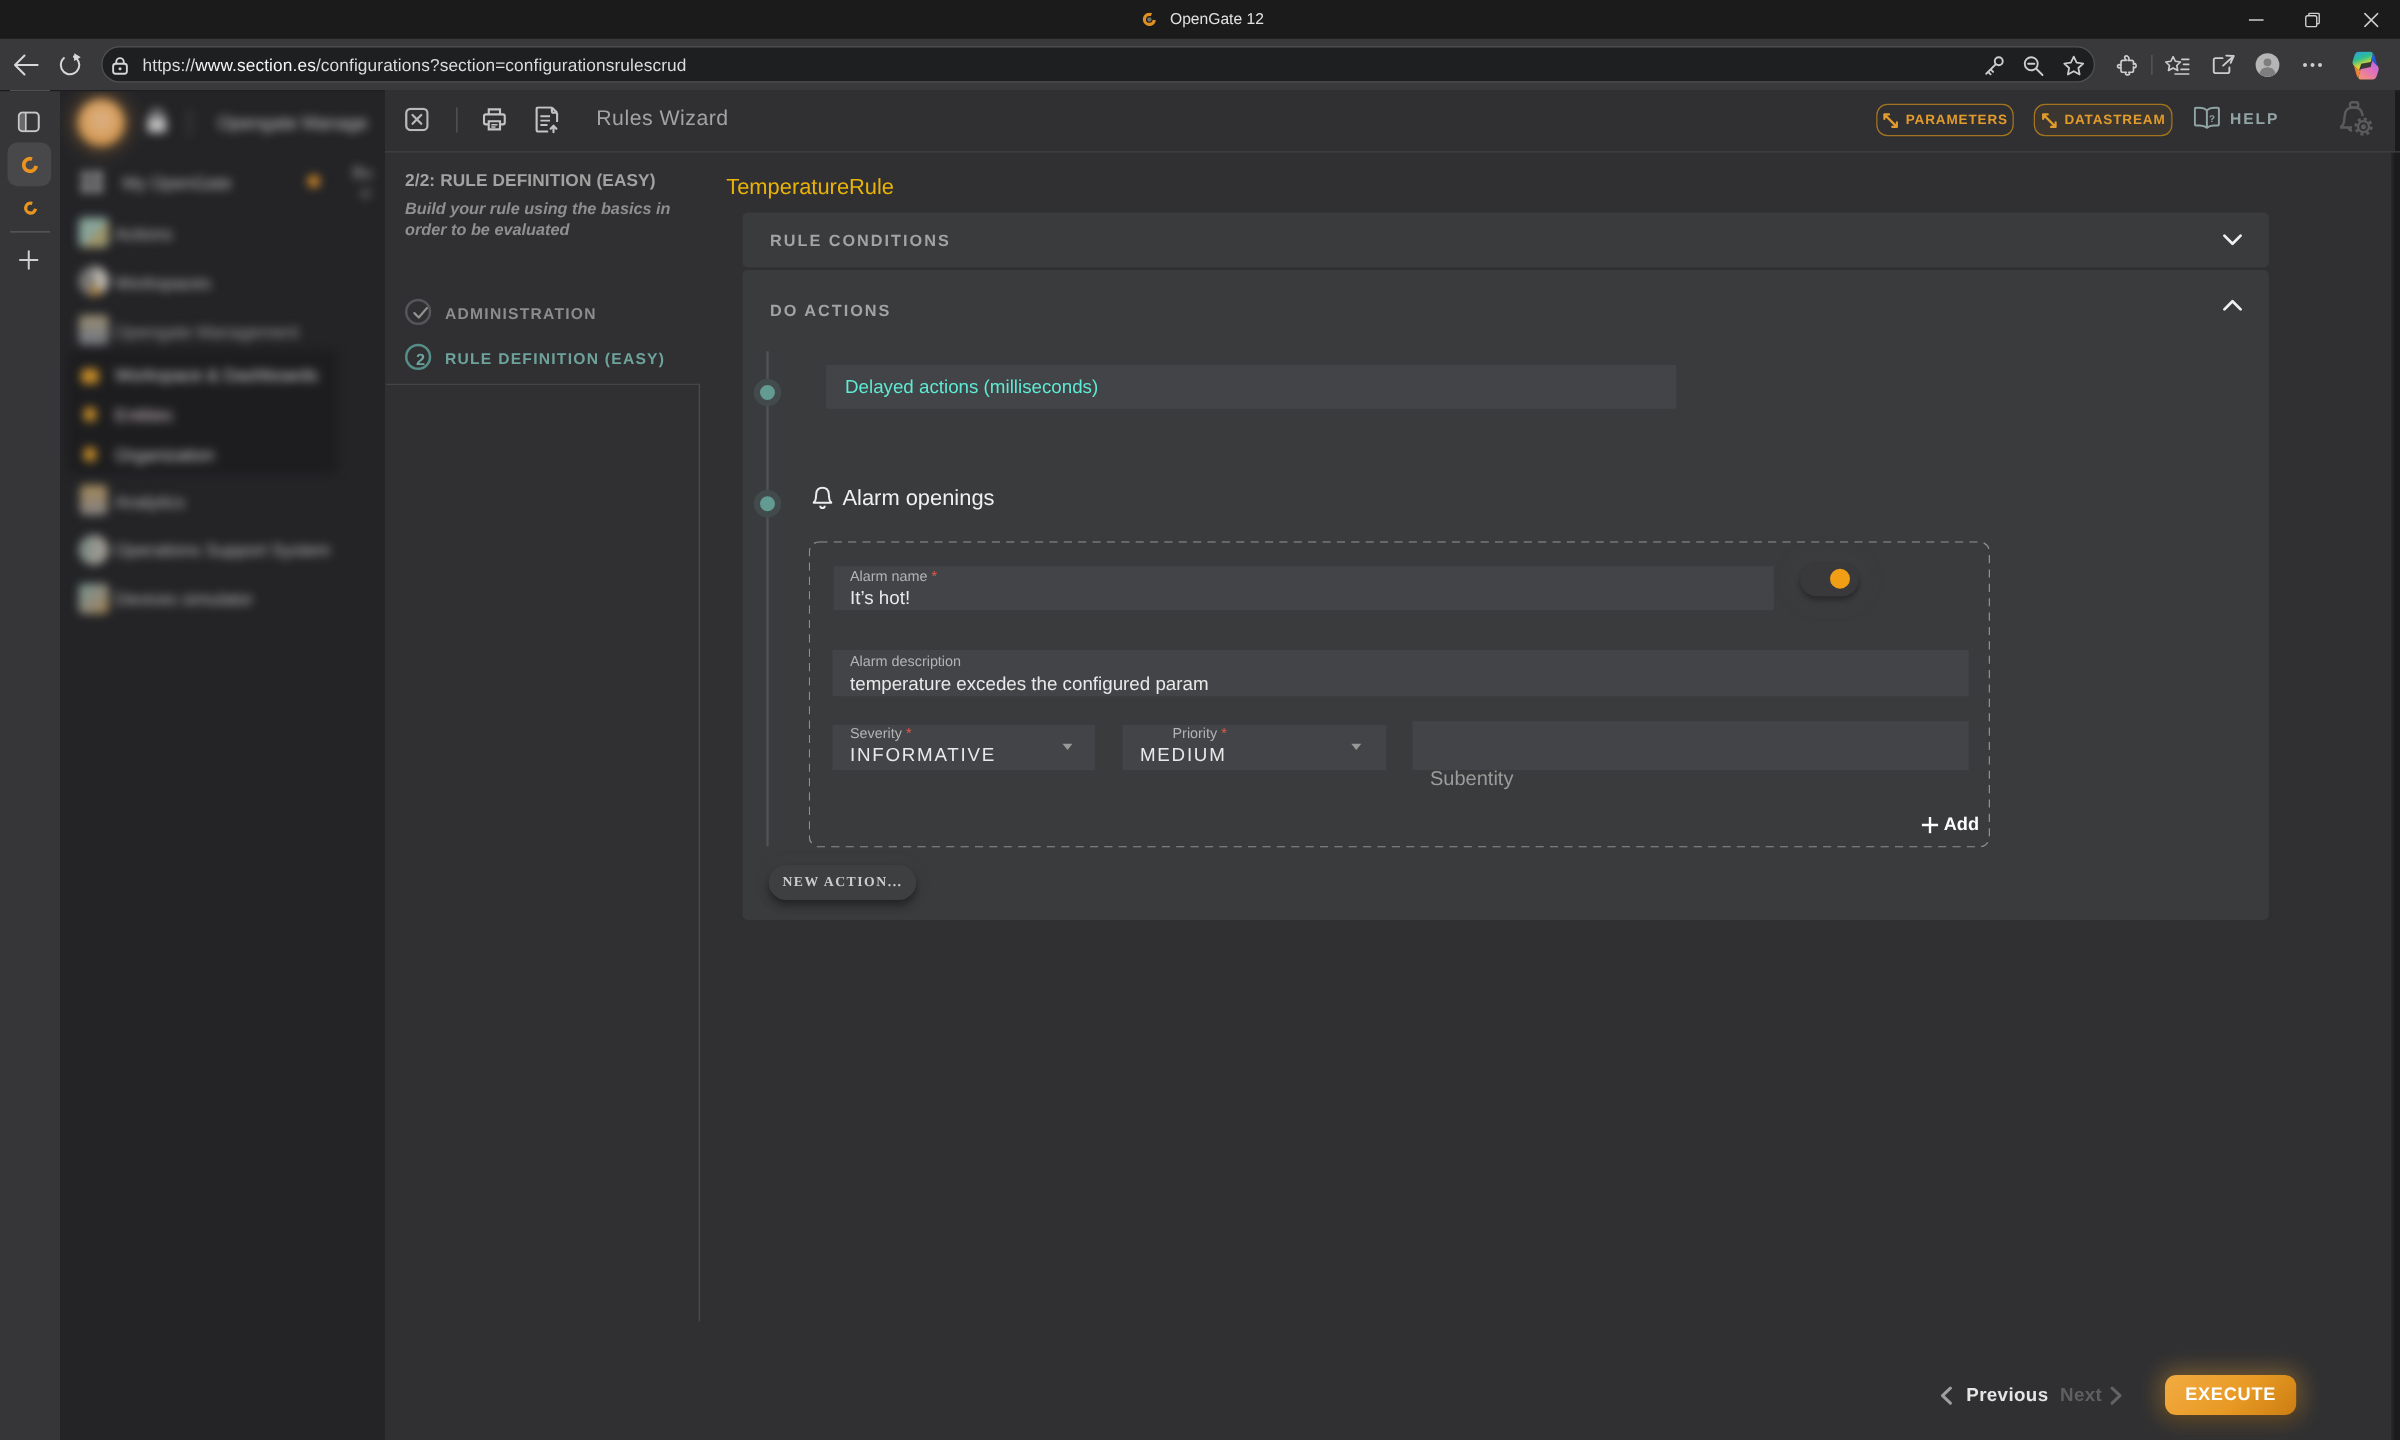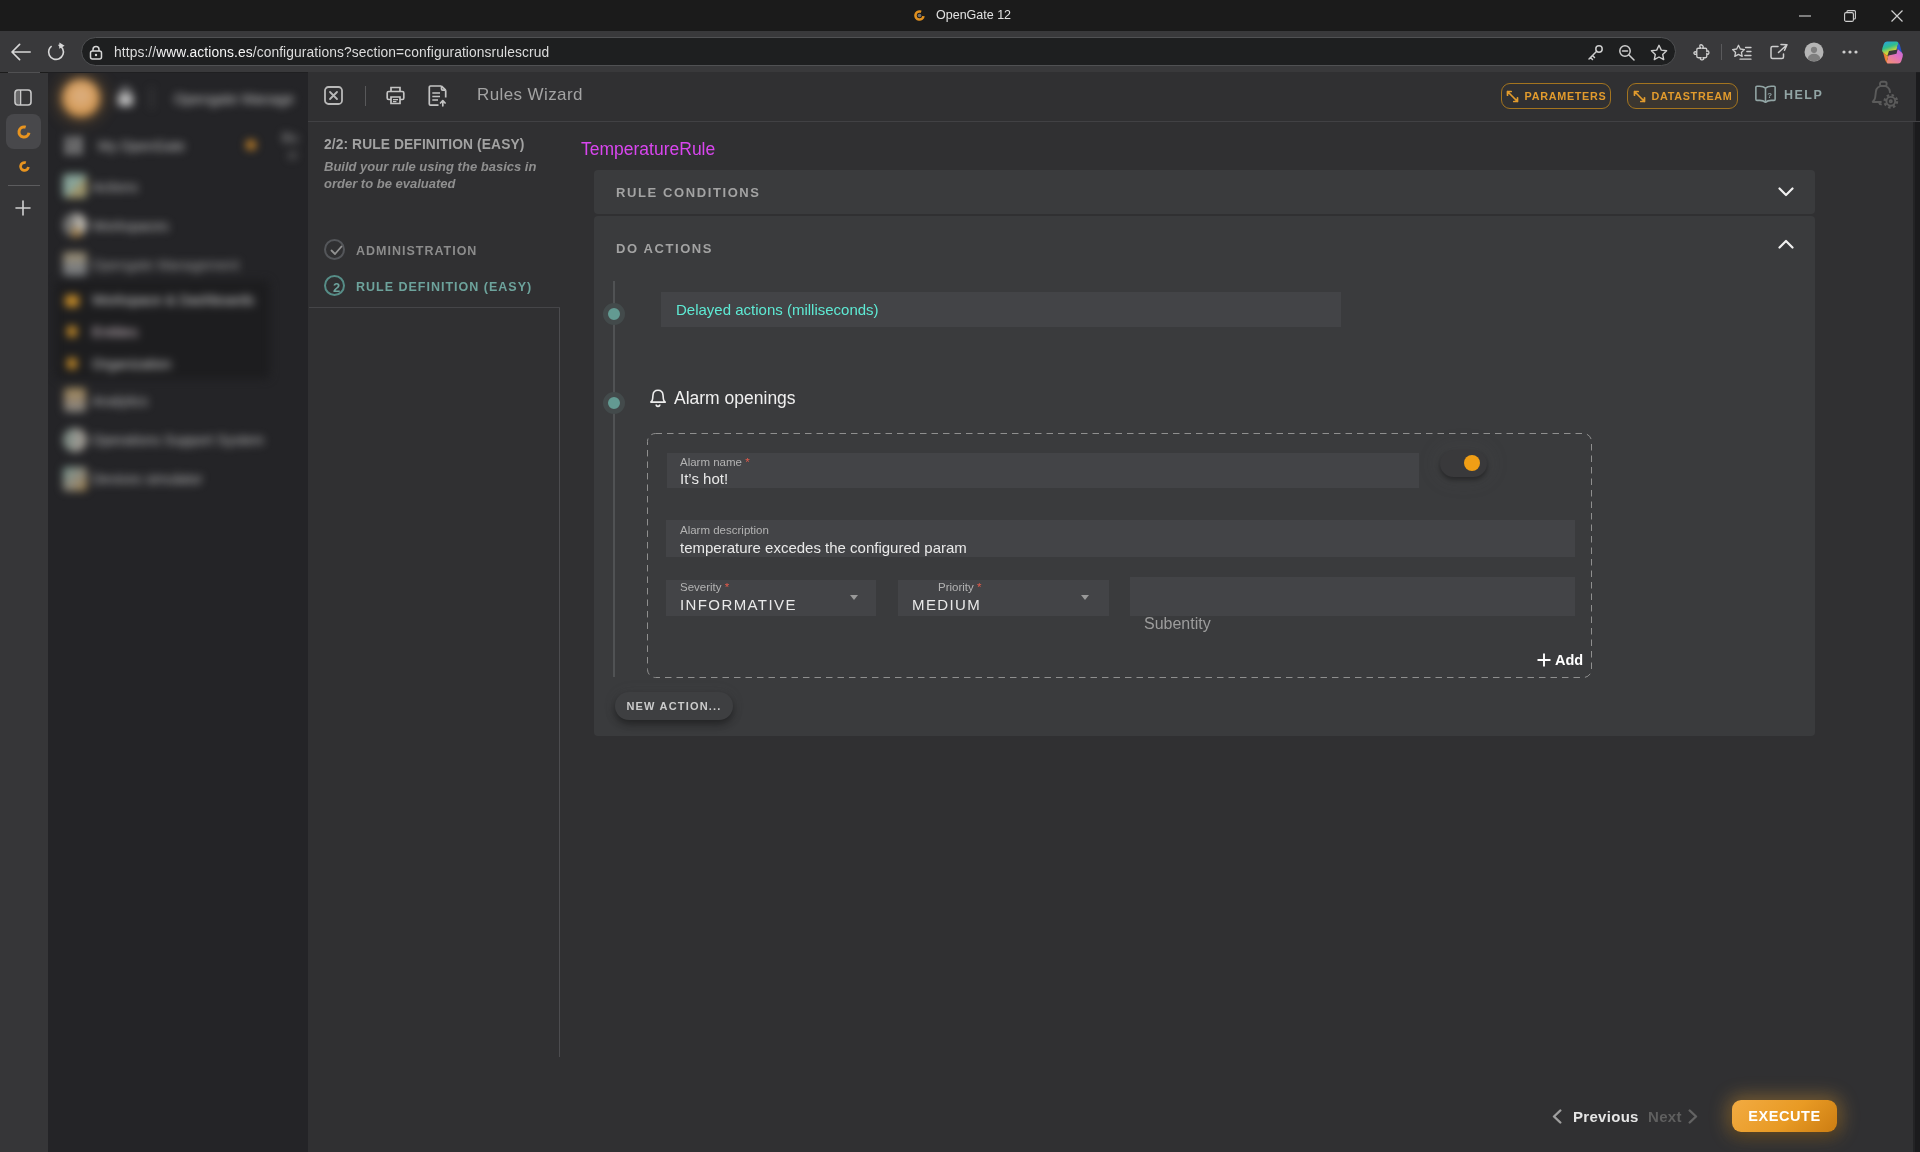--- a/index.html
+++ b/index.html
@@ -40,38 +40,38 @@
 
   
   #step-title { left:324px; top:137px; font-size:13.8px; font-weight:bold; color:#a2a2a2; letter-spacing:0.1px; }
   #step-sub { left:324px; top:158px; font-size:13px; font-weight:bold; font-style:italic; color:#8f8f8f; line-height:17px; }
   .stepcircle { position:absolute; width:21px; height:21px; border-radius:50%; border:2px solid #54565a; }
   .steplabel { position:absolute; font-size:12.5px; font-weight:bold; letter-spacing:1.0px; color:#8c8c8c; }
   #vline-right { left:559px; top:307px; width:1px; height:750px; background:#4c4c4f; }
   #hline-top { left:309px; top:307px; width:251px; height:1px; background:#454548; }
 
   
-  #rule-name { left:581px; top:139px; font-size:17.5px; color:#d946ef; }
+  #rule-name { left:581px; top:139px; font-size:17.5px; color:#eab308; }
   .panel { position:absolute; background:#3a3b3d; border-radius:4px; }
   #panel-rc { left:594px; top:170px; width:1221px; height:44px; }
   #panel-da { left:594px; top:216px; width:1221px; height:520px; }
   .paneltitle { position:absolute; font-size:13px; font-weight:bold; letter-spacing:1.6px; color:#a3a3a3; }
   #timeline { left:613px; top:281px; width:2px; height:396px; background:#505254; }
   .tdot { position:absolute; width:12px; height:12px; border-radius:50%; background:#639a92; border:5px solid #434a4b; box-sizing:content-box; }
   .field { position:absolute; background:#434447; }
   .flabel { position:absolute; font-size:11.5px; color:#b3b3b3; }
   .fvalue { position:absolute; font-size:15px; color:#e9e9e9; }
   .red { color:#e25a4a; }
   #helper { left:676px; top:329px; font-size:12.2px; font-style:italic; font-weight:bold; color:#8f8f8f; line-height:11.5px; }
   #alarm-open-label { left:674px; top:388px; font-size:17.5px; color:#f0f0f0; font-weight:500; }
   #toggle { left:1440px; top:450px; width:47px; height:27px; border-radius:14px; background:#39393b; box-shadow:0 3px 5px rgba(0,0,0,0.35), 0 0 18px 6px rgba(90,90,90,0.12); }
   #toggle-knob { left:1464px; top:455px; width:16px; height:16px; border-radius:50%; background:#f09e15; }
   .selcaret { position:absolute; width:0; height:0; border-left:4.5px solid transparent; border-right:4.5px solid transparent; border-top:5px solid #999; }
   #addbtn { left:1536px; top:651px; color:#fff; font-size:14.5px; font-weight:bold; }
-  #newaction { left:615px; top:692px; width:118px; height:28px; border-radius:14px; background:#3e3f41; box-shadow:0 4px 8px rgba(0,0,0,0.45), 0 0 14px rgba(120,120,120,0.10); color:#cccccc; font-size:11px; font-weight:bold; letter-spacing:1.2px; display:flex; align-items:center; justify-content:center; }
+  #newaction { left:615px; top:692px; width:118px; height:28px; border-radius:14px; background:#3e3f41; box-shadow:0 4px 8px rgba(0,0,0,0.45), 0 0 14px rgba(120,120,120,0.10); color:#cccccc; font-size:11px; font-weight:bold; letter-spacing:1.2px; display:flex; align-items:center; justify-content:center;font-family:Liberation Serif, serif; }
 
   
   #prev { left:1573px; top:1108px; font-size:15px; font-weight:bold; color:#e5e5e5; letter-spacing:0.3px; }
   #next { left:1648px; top:1108px; font-size:15px; font-weight:bold; color:#5f5f5f; letter-spacing:0.3px; }
   #execute { left:1732px; top:1100px; width:105px; height:32px; border-radius:9px; background:linear-gradient(135deg,#f2ab42 0%,#e89a24 55%,#cc7d12 100%); box-shadow:0 0 18px 4px rgba(235,165,55,0.40), 0 5px 12px rgba(0,0,0,0.4); color:#fff; font-size:14.5px; font-weight:bold; letter-spacing:0.6px; display:flex; align-items:center; justify-content:center; }
   .blur4 { filter:blur(4px); }
   .sideitem { position:absolute; font-size:14px; color:#b9b9b9; }
   #submenu-bg { left:7px; top:207px; width:215px; height:99px; background:#1d1d1f; border-radius:6px; }
 </style>
 </head>
@@ -101,21 +101,21 @@
   <svg class="abs" style="left:46px; top:42px;" width="20" height="20" viewBox="0 0 20 20">
       <circle cx="10" cy="10" r="7.4" fill="none" stroke="#d8d8d8" stroke-width="1.6" stroke-dasharray="39 7.5" transform="rotate(-70 10 10)"></circle>
       <path d="M13.4 0.6 L18.6 3.8 L13.2 6.8 Z" fill="#d8d8d8"></path>
     </svg>
   <div class="abs" id="urlpill"></div>
   <svg class="abs" style="left:89px; top:45px;" width="14" height="15" viewBox="0 0 14 15">
       <rect x="1.5" y="6" width="11" height="8" rx="2" fill="none" stroke="#d6d6d6" stroke-width="1.5"></rect>
       <path d="M4 6 V4.5 A3 3 0 0 1 10 4.5 V6" fill="none" stroke="#d6d6d6" stroke-width="1.5"></path>
       <circle cx="7" cy="10" r="1.2" fill="#d6d6d6"></circle>
     </svg>
-  <div class="abs" id="urltext">https://<b>www.actions.es</b>/configurations?section=configurationsrulescrud</div>
+  <div class="abs" id="urltext">https://<b>www.section.es</b>/configurations?section=configurationsrulescrud</div>
   <svg class="abs" style="left:1587px; top:44px;" width="17" height="17" viewBox="0 0 17 17">
       <circle cx="12" cy="5" r="3.2" fill="none" stroke="#cdcdcd" stroke-width="1.5"></circle>
       <path d="M9.7 7.3 L2 15 M3.5 13.5 L5.5 15.5 M5.5 11.5 L7.5 13.5" fill="none" stroke="#cdcdcd" stroke-width="1.5" stroke-linecap="round"></path>
     </svg>
   <svg class="abs" style="left:1618px; top:44px;" width="18" height="17" viewBox="0 0 18 17">
       <circle cx="7" cy="7" r="5.2" fill="none" stroke="#cdcdcd" stroke-width="1.5"></circle>
       <path d="M11 11 L16 16" stroke="#cdcdcd" stroke-width="1.5" stroke-linecap="round"></path>
       <path d="M4.5 7 H9.5" stroke="#cdcdcd" stroke-width="1.5" stroke-linecap="round"></path>
     </svg>
   <svg class="abs" style="left:1650px; top:44px;" width="18" height="17" viewBox="0 0 18 17">

